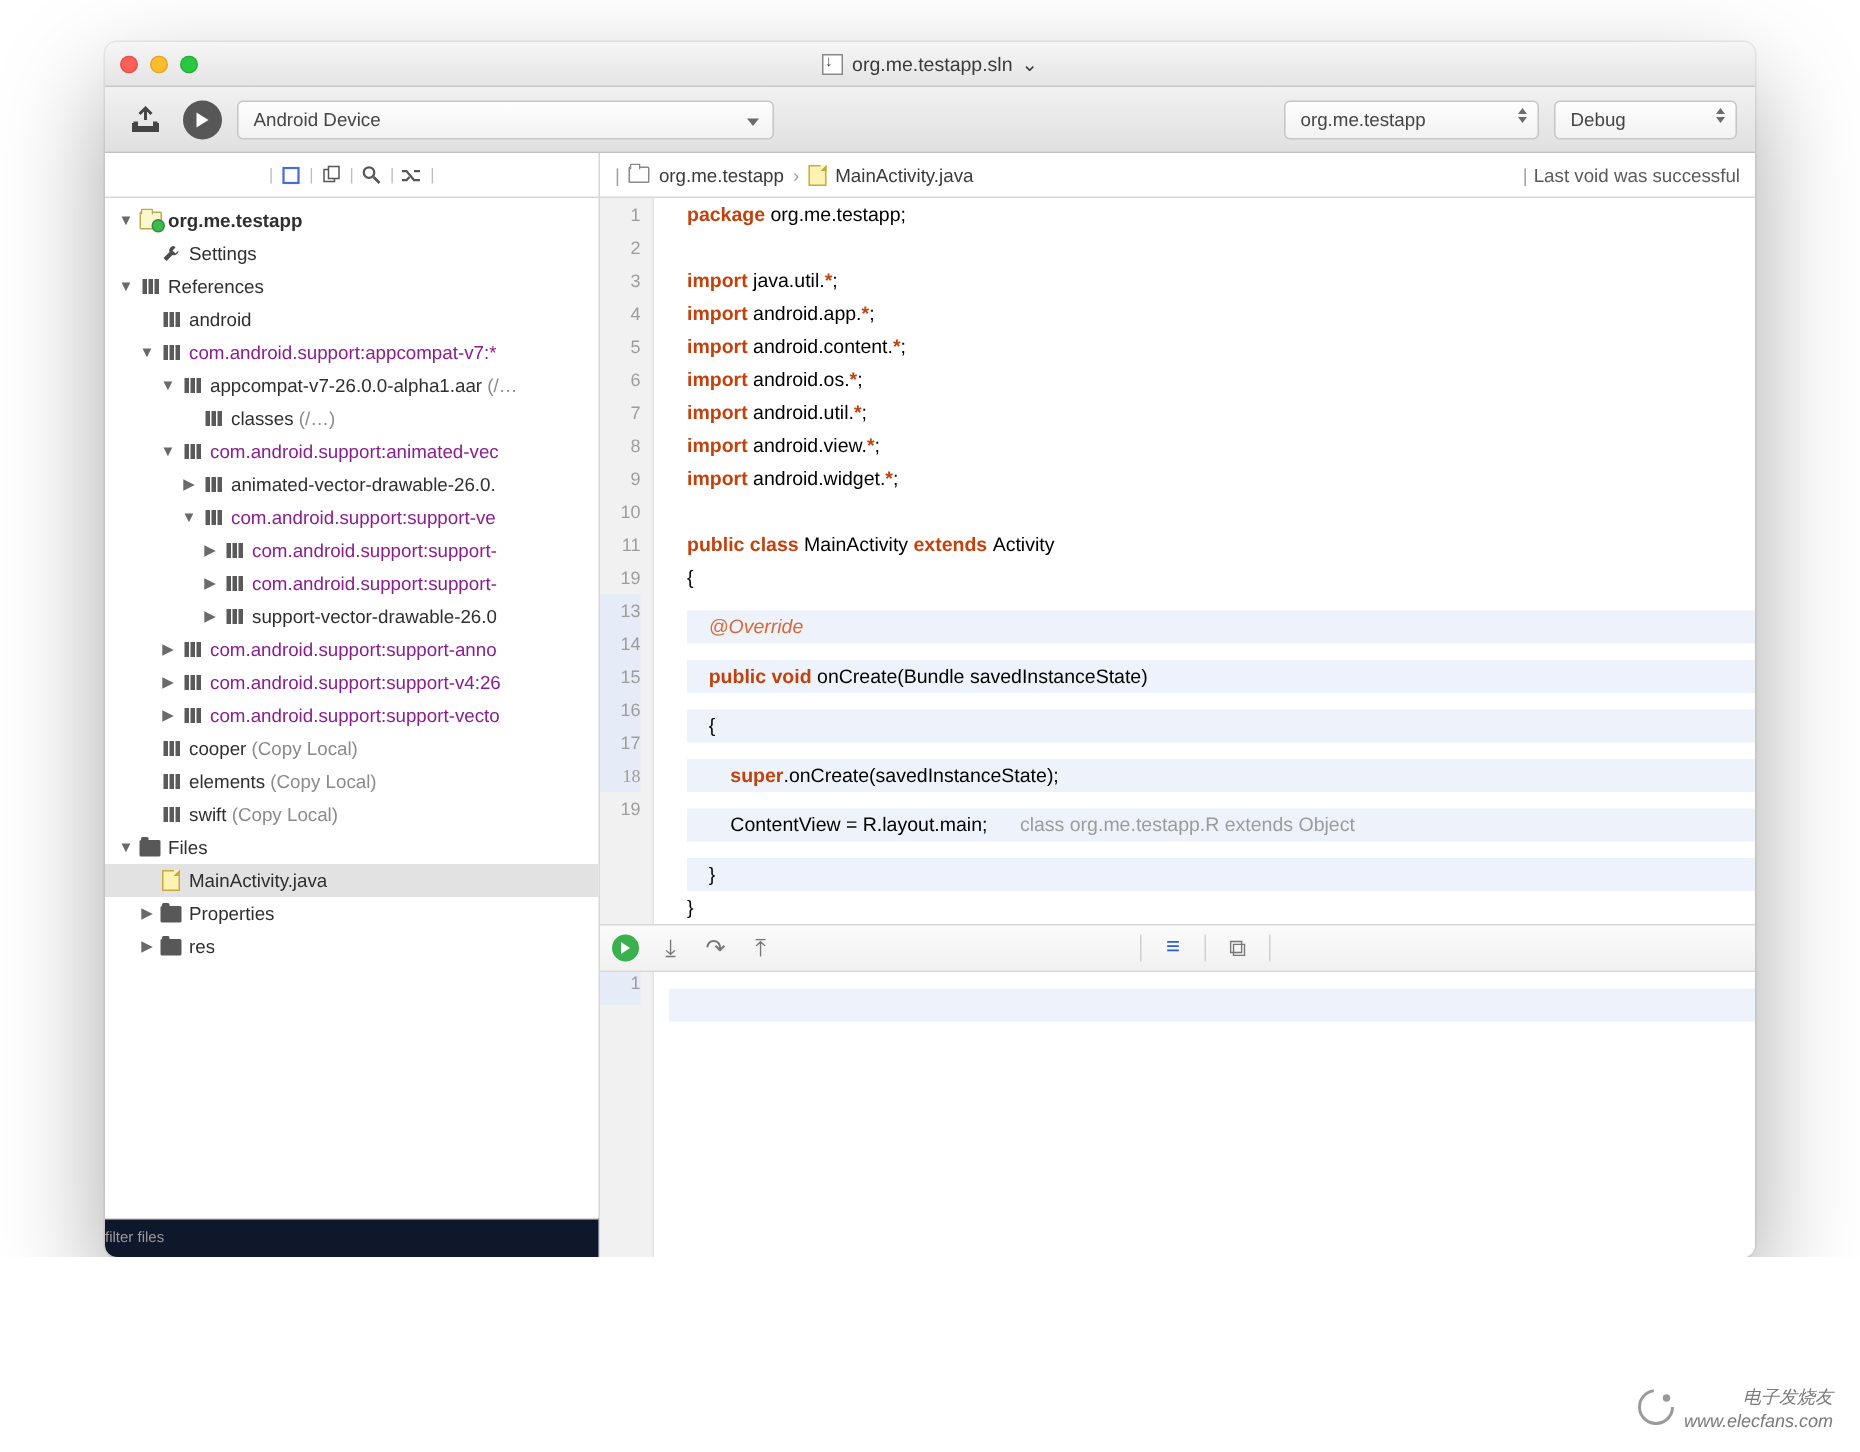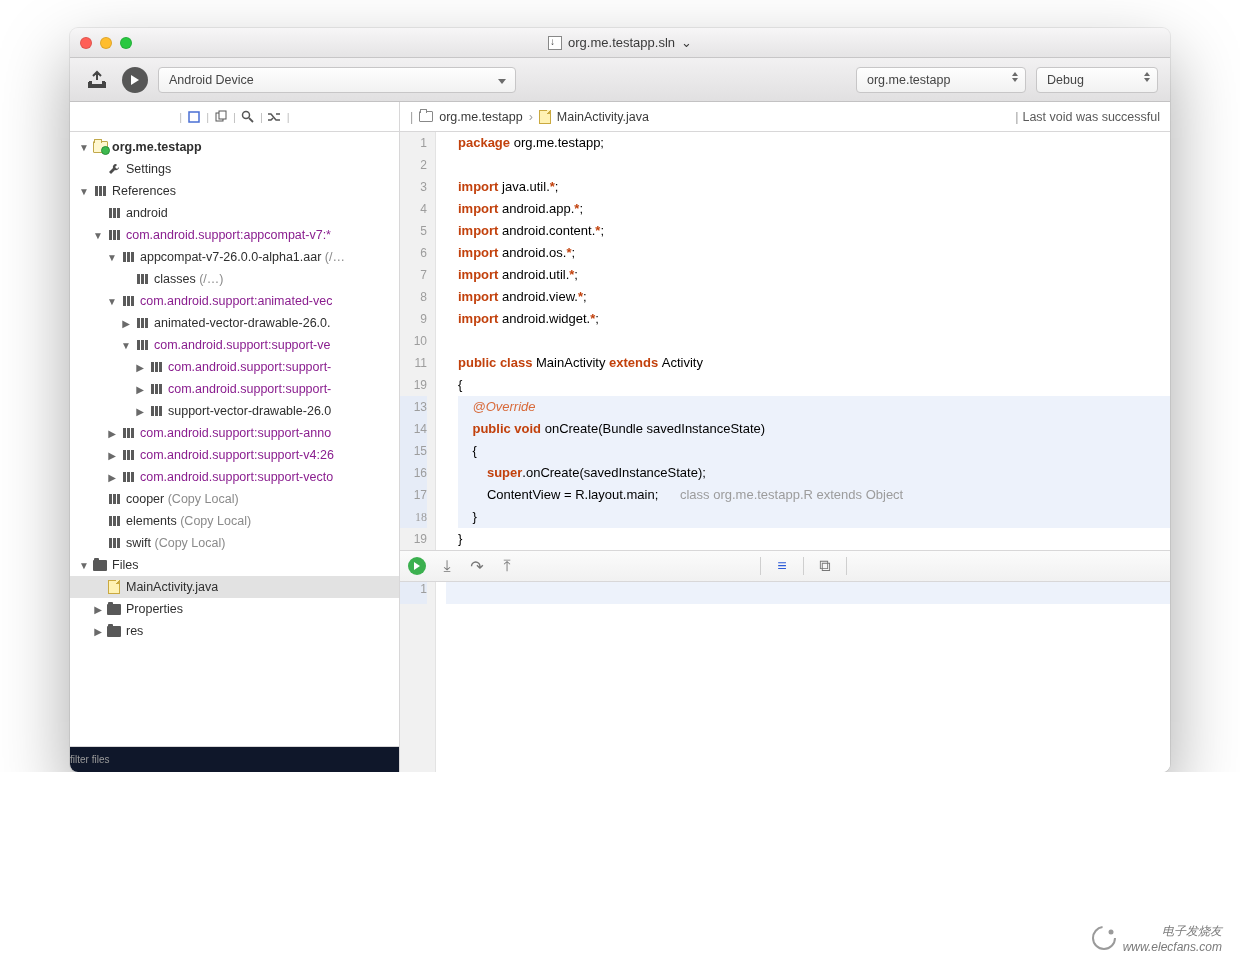--- a/index.html
+++ b/index.html
@@ -62,21 +62,21 @@
 .folder-ico { width:14px; height:11px; background:#fff; border:1px solid #888; border-radius:1px; position:relative; }
 .folder-ico::before{content:"";position:absolute;top:-3px;left:0;width:5px;height:3px;background:#fff;border:1px solid #888;border-bottom:none;border-radius:1px 1px 0 0;}
 .file-ico { width:12px; height:14px; background:#fff; border:1px solid #888; position:relative; }
 .file-ico::after{content:"";position:absolute;right:-1px;top:-1px;width:4px;height:4px;background:linear-gradient(135deg,#fff 50%,#888 50%);}
 .file-ico.ylw{background:#fff2b3;border-color:#caa93f;} .file-ico.ylw::after{background:linear-gradient(135deg,#fff2b3 50%,#caa93f 50%);}
 .editor { flex:1; display:flex; background:#fff; font-family: Menlo,Consolas,monospace; font-size:13px; line-height:22px; overflow:hidden; position:relative; }
 .gutter { width:36px; text-align:right; padding-right:8px; color:#9d9d9d; background:#f1f1f1; border-right:1px solid #e3e3e3; font-size:12px; }
 .gutter div{height:22px;}
 .code { flex:1; padding-left:22px; position:relative; }
 .cl { height:22px; white-space:pre; }
-.cl.band { background:#edf2fb; }
+.cl.band { background:#edf2fb;margin-top:11px; }
 .kw{color:#c2410c;font-weight:700;} .ann{color:#d86a3a;font-style:italic;} .cm{color:#9c9c9c;}
 .console-bar { height:32px; border-top:1px solid #d8d7d8; border-bottom:1px solid #d8d7d8; display:flex; align-items:center; padding:0 8px; gap:12px; background:linear-gradient(#fbfbfb,#f1f1f1); }
 .cb-ico { width:18px; height:18px; display:flex; align-items:center; justify-content:center; color:#777; }
 .cb-play { width:18px;height:18px;border-radius:50%;background:#3bb04f;display:flex;align-items:center;justify-content:center; }
 .cb-play svg{fill:#fff;}
 .cb-sep { width:1px; height:18px; background:#cfcfcf; }
 .console { flex:0 0 190px; display:flex; background:#fff; font-family:Menlo,Consolas,monospace; font-size:12px; }
 .console .gutter { width:36px; } .console .code{padding-left:10px;}
 .wrench { width:14px;height:14px;color:#4c4c4c; }
 .proj-ico { width:15px;height:12px;background:#fff7cf;border:1px solid #c1a84a;position:relative;border-radius:1px; }

